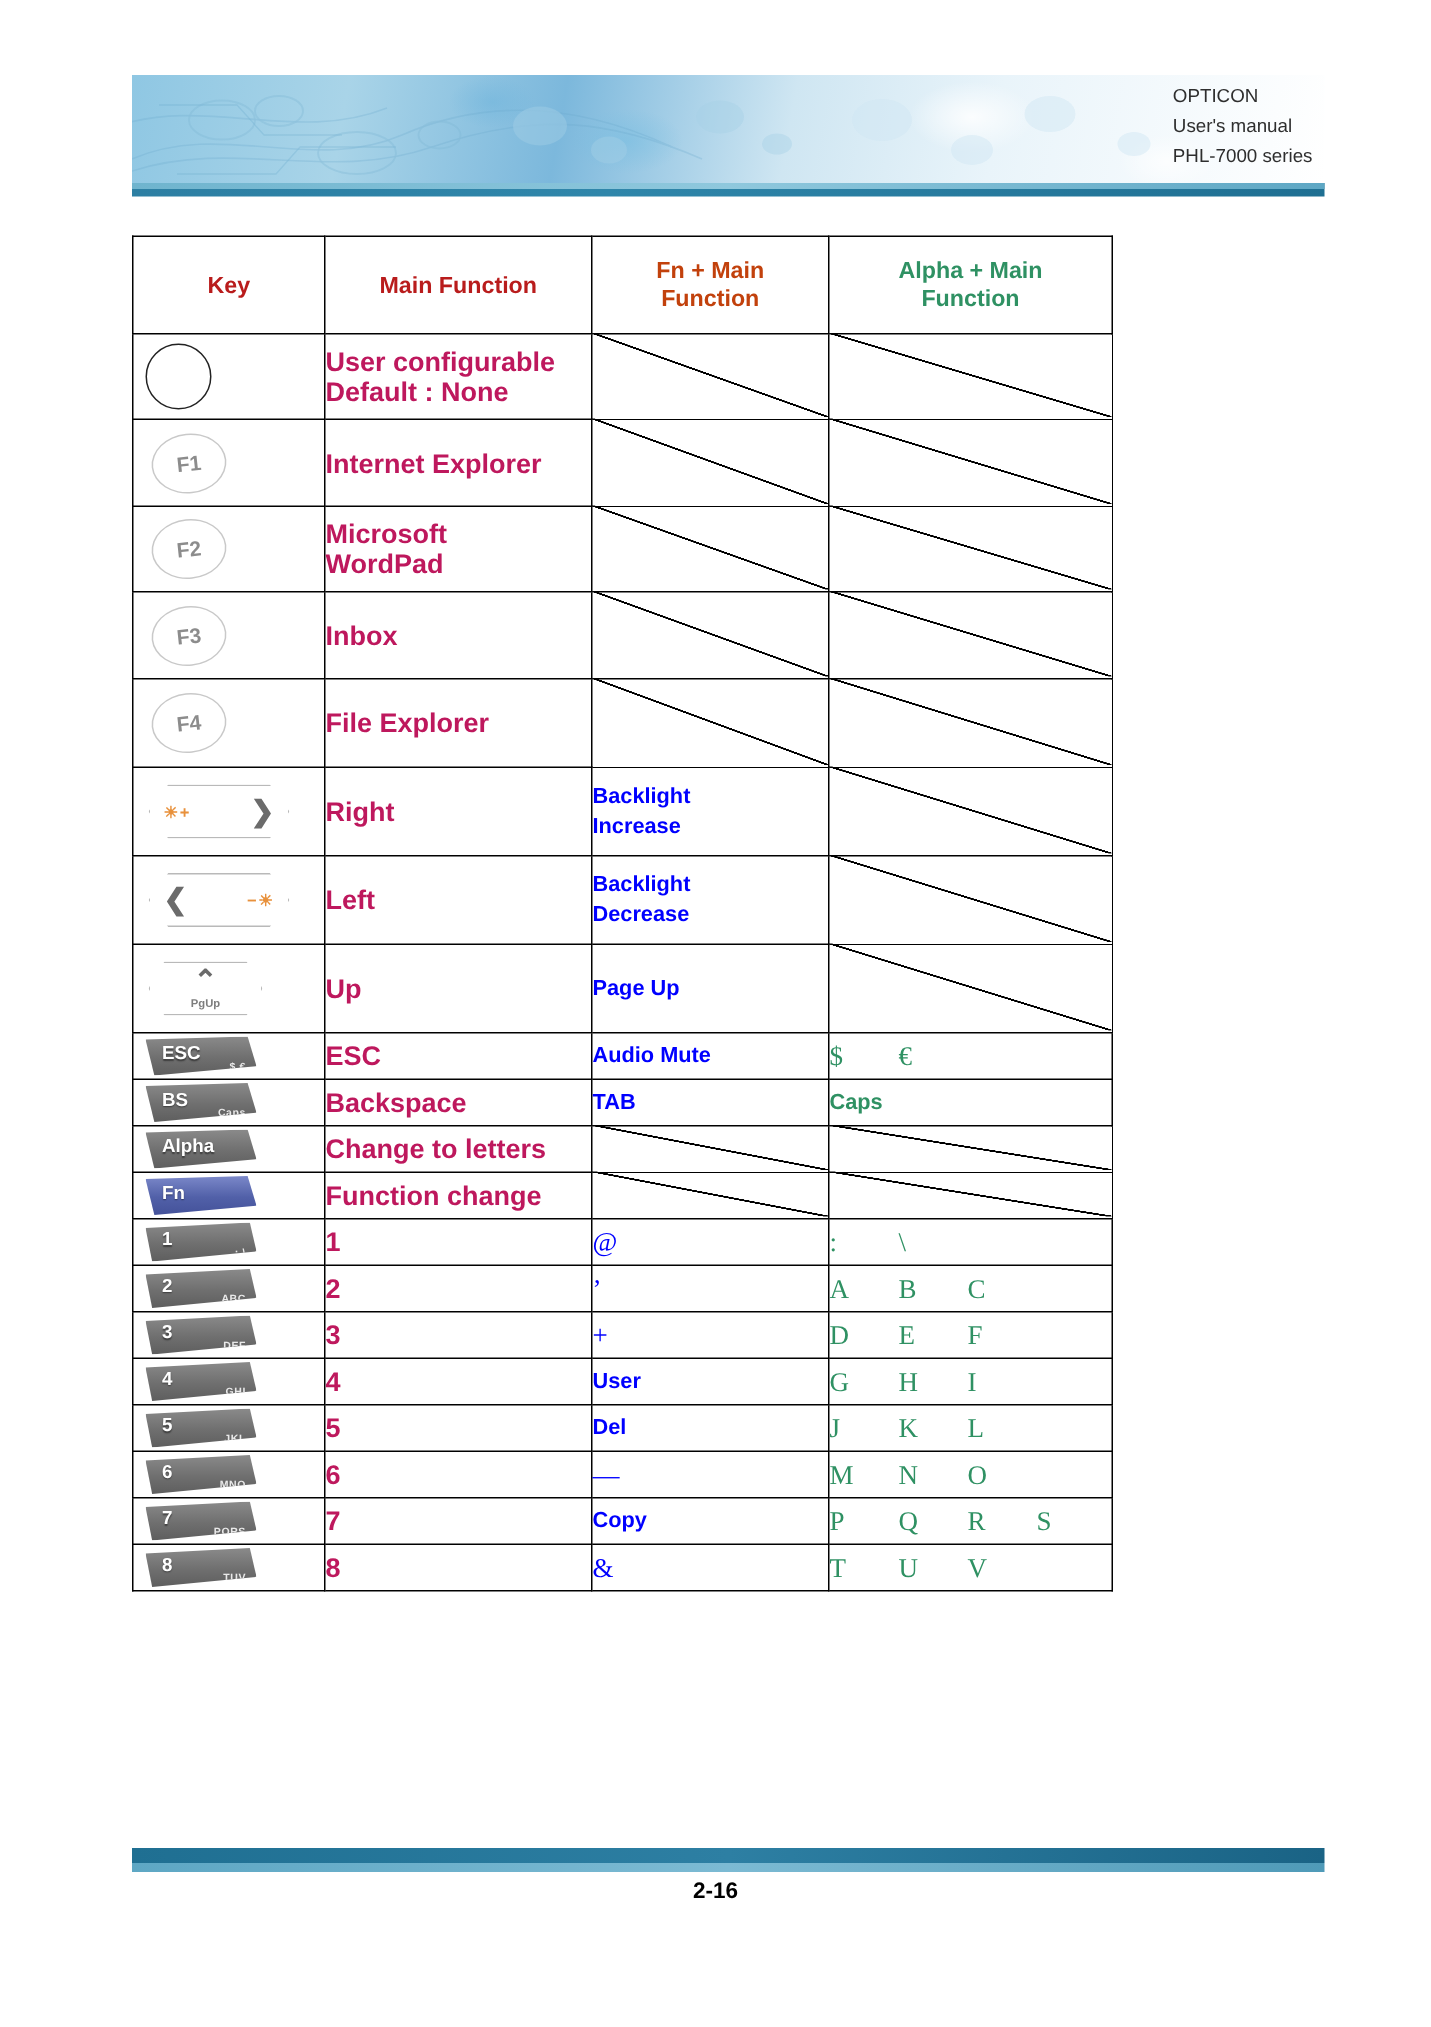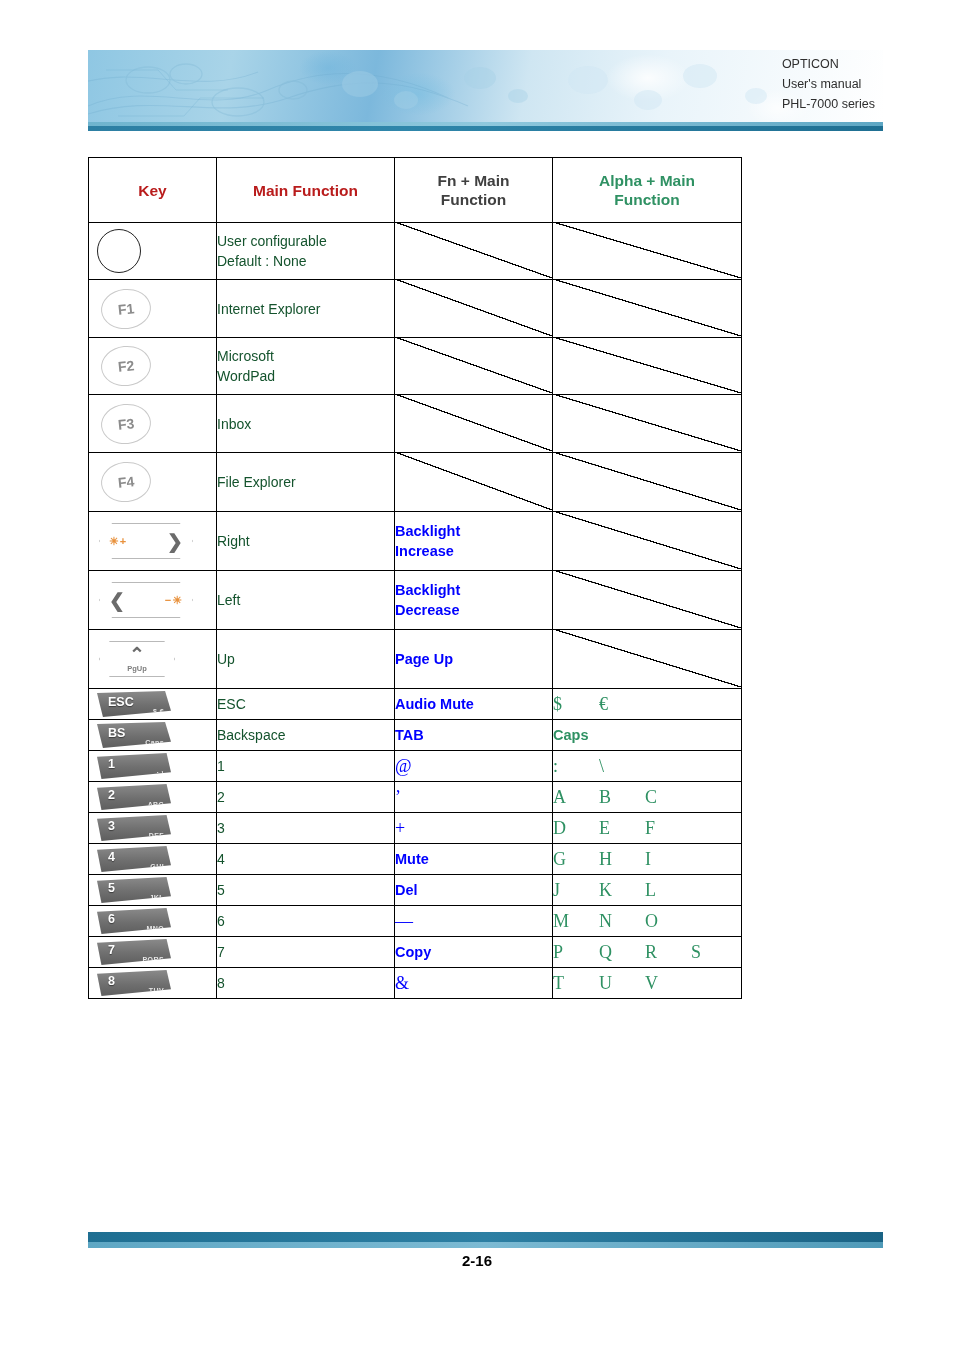--- a/index.html
+++ b/index.html
@@ -65,27 +65,27 @@
   
   .hdr td{
     height:60px;
     text-align:center;
     font-weight:bold;
     font-size:15.5px;
     padding:2px 4px;
     line-height:19px;
   }
   .hdr .h-key,.hdr .h-main{color:#b91c1c;}
-  .hdr .h-fn{color:#404040;}
+  .hdr .h-fn{color:#c2410c;}
   .hdr .h-alpha{color:#2f9163;}
 
   
   .c-key{text-align:left;padding-left:4px;}
   .c-main{
-    font-weight:normal;font-size:14px;color:#14532d;
+    font-weight:bold;font-size:18px;color:#be185d;
     padding:3px 0 3px 7px;line-height:20px;
   }
   .c-fn{
     font-weight:bold;font-size:14.5px;color:#0000ff;
     padding:3px 0 3px 7px;line-height:20px;
   }
   .c-alpha{
     font-weight:bold;font-size:14.5px;color:#2f9163;
     padding:3px 0 3px 7px;line-height:20px;
   }
@@ -386,21 +386,45 @@
           <span class="k-lab">BS</span>
           <span class="k-sub">Caps</span>
         </div>
       </div>
     </td>
     <td class="c-main">Backspace</td>
     <td class="c-fn">TAB</td>
     <td class="c-alpha">Caps</td>
   </tr>
 
-
+  <tr>
+    <td class="c-key" style="height:30px">
+      <div class="keycell">
+        <div class="k-dark">
+          <span class="k-lab">Alpha</span>
+        </div>
+      </div>
+    </td>
+    <td class="c-main">Change to letters</td>
+    <td class="c-fn slash"></td>
+    <td class="c-alpha slash"></td>
+  </tr>
+
+  <tr>
+    <td class="c-key" style="height:30px">
+      <div class="keycell">
+        <div class="k-dark blue">
+          <span class="k-lab">Fn</span>
+        </div>
+      </div>
+    </td>
+    <td class="c-main">Function change</td>
+    <td class="c-fn slash"></td>
+    <td class="c-alpha slash"></td>
+  </tr>
 
   <tr>
     <td class="c-key" style="height:30px">
       <div class="keycell">
         <div class="k-num">
           <span class="k-lab">1</span>
           <span class="k-sub">: \</span>
         </div>
       </div>
     </td>
@@ -446,21 +470,21 @@
   <tr>
     <td class="c-key" style="height:30px">
       <div class="keycell">
         <div class="k-num">
           <span class="k-lab">4</span>
           <span class="k-sub">GHI</span>
         </div>
       </div>
     </td>
     <td class="c-main">4</td>
-    <td class="c-fn">Mute</td>
+    <td class="c-fn">User</td>
     <td class="c-alpha serif">
       <span class="sp">G</span><span class="sp">H</span><span class="sp">I</span>
     </td>
   </tr>
 
   <tr>
     <td class="c-key" style="height:30px">
       <div class="keycell">
         <div class="k-num">
           <span class="k-lab">5</span>

